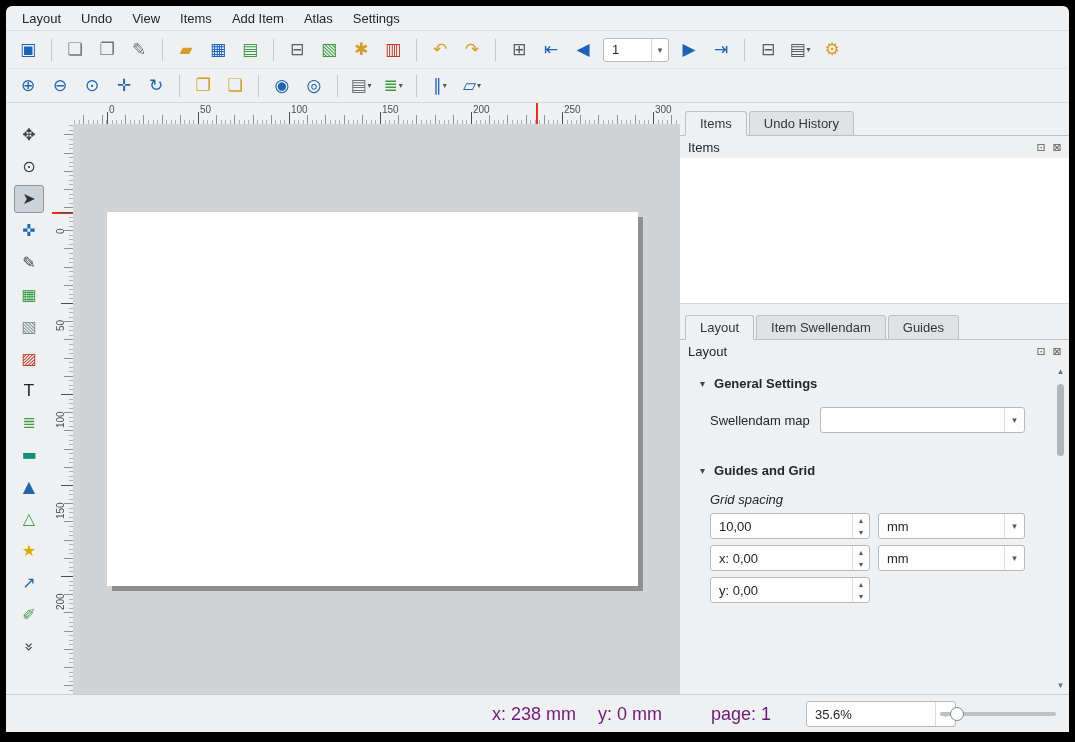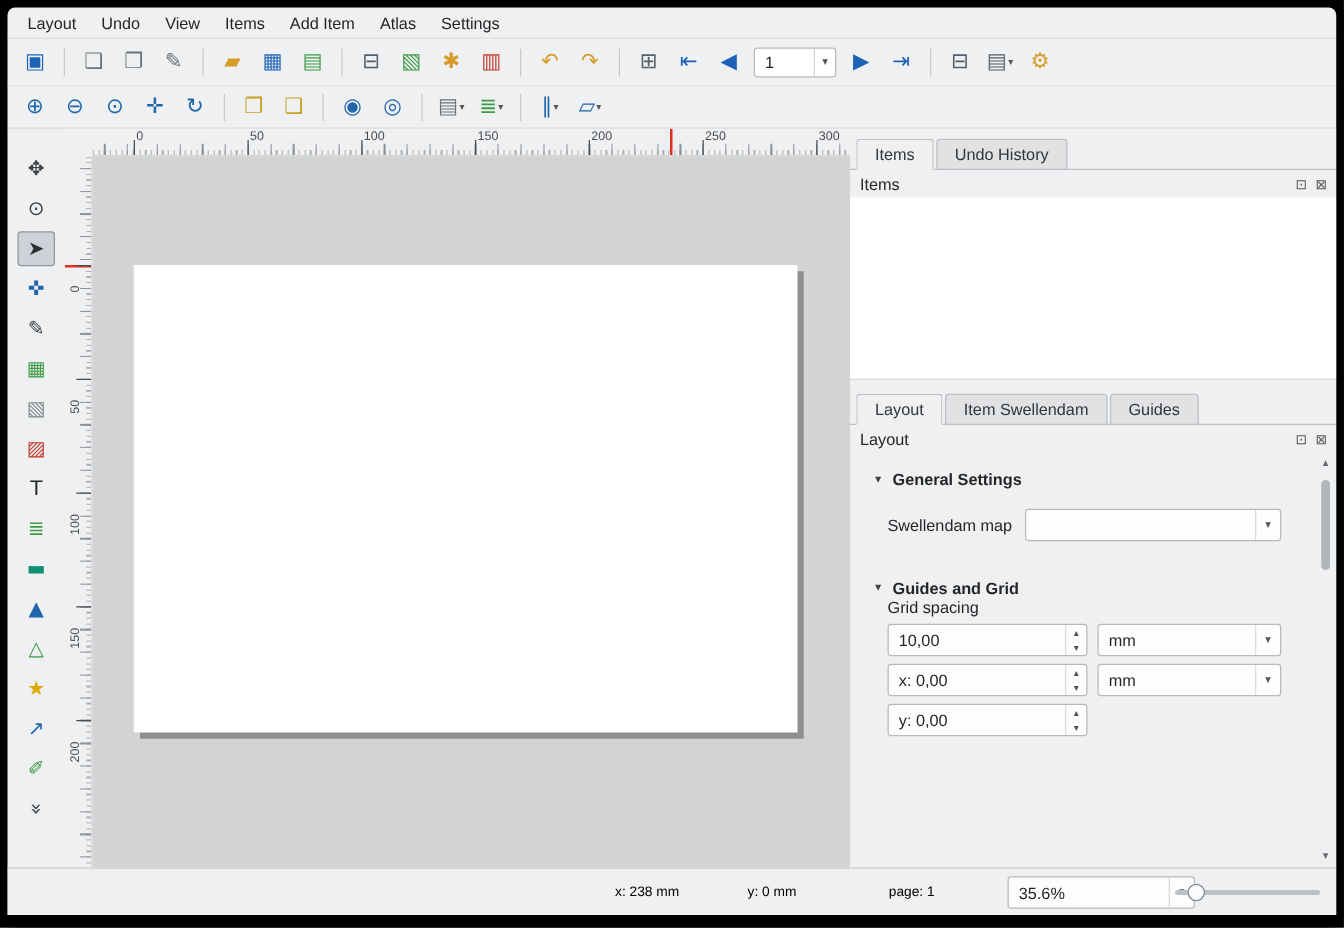--- a/index.html
+++ b/index.html
@@ -78,41 +78,41 @@
   .col-item{font-size:13px;color:#232629;padding-left:8px;}
   .items-list{flex:1;background:#fff;border-bottom:1px solid #d5d8da;}
   .dock-body{flex:1;position:relative;overflow:hidden;padding:0 44px 0 30px;}
   .sec-head{display:flex;align-items:center;gap:9px;margin:14px 0 0 -10px;}
   .sec-head .tri{font-size:10px;color:#444;font-family:"DejaVu Sans",sans-serif;}
   .sec-head .lbl-b{font-size:13px;font-weight:bold;color:#232629;}
   .flabel{font-size:13px;color:#232629;}
   .row{display:flex;align-items:center;gap:8px;}
   .refmap-row{margin-top:16px;}
   .refmap-row .flabel{flex:0 0 102px;}
-  .mt14{margin-top:0;}
+  .mt14{margin-top:14px;font-style:italic;}
   .mt6{margin-top:6px;}
   .mt30{margin-top:30px;}
   .combo{height:26px;background:#fdfdfd;border:1px solid #b6babd;border-radius:3px;display:flex;align-items:center;}
   .combo .cval{flex:1;padding:0 8px;font-size:13px;color:#232629;white-space:nowrap;}
   .combo .carr{width:20px;align-self:stretch;display:flex;align-items:center;justify-content:center;font-size:9px;color:#555;border-left:1px solid #d9dbdd;font-family:"DejaVu Sans",sans-serif;}
   .flex1{flex:1;}
   .spin{height:26px;background:#fdfdfd;border:1px solid #b6babd;border-radius:3px;display:flex;align-items:center;}
   .w160{flex:0 0 160px;}
   .spin .sval{flex:1;padding:0 8px;font-size:13px;color:#232629;}
   .sarr{width:17px;align-self:stretch;display:flex;flex-direction:column;border-left:1px solid #d9dbdd;}
   .sarr i{flex:1;font-style:normal;font-size:8px;color:#555;display:flex;align-items:center;justify-content:center;font-family:"DejaVu Sans",sans-serif;}
   .vscroll{position:absolute;right:3px;top:4px;bottom:4px;width:11px;display:flex;flex-direction:column;align-items:center;}
   .sb-arr{font-size:9px;color:#6a6f74;line-height:10px;font-family:"DejaVu Sans",sans-serif;}
   .sb-track{flex:1;width:9px;position:relative;}
   .sb-thumb{position:absolute;left:1px;top:8px;width:7px;height:72px;background:#b0b5ba;border-radius:4px;}
   .sb-bot{margin-top:auto;}
 
   
   .statusbar{height:38px;border-top:1px solid #c9ccd0;position:relative;flex:0 0 auto;background:#eff0f1;}
-  .sb-text{position:absolute;top:50%;transform:translateY(-50%);font-size:11px;color:#000000;}
+  .sb-text{position:absolute;top:50%;transform:translateY(-50%);font-size:18px;color:#701a75;}
   .sb-x{left:486px;}
   .sb-y{left:592px;}
   .sb-page{left:686px;margin-left:19px;}
   .zoom-combo{position:absolute;left:800px;top:6px;width:150px;height:26px;}
   .slider{position:absolute;left:934px;top:50%;width:116px;height:14px;transform:translateY(-50%);}
   .slider .groove{position:absolute;left:0;right:0;top:5px;height:4px;background:#bcc1c5;border-radius:2px;}
   .slider .handle{position:absolute;left:10px;top:0;width:14px;height:14px;border-radius:50%;background:#fcfcfc;border:1px solid #808a93;}
 </style>
 </head>
 <body>

